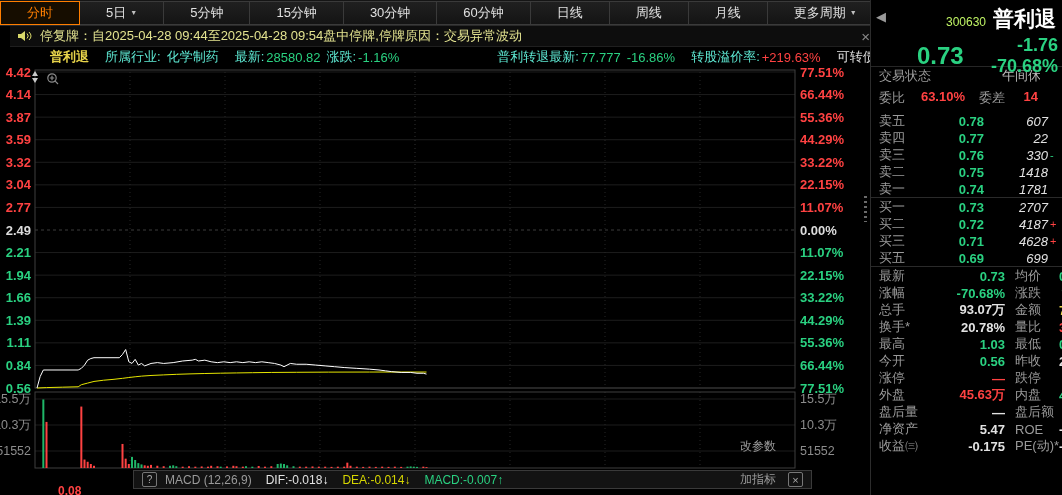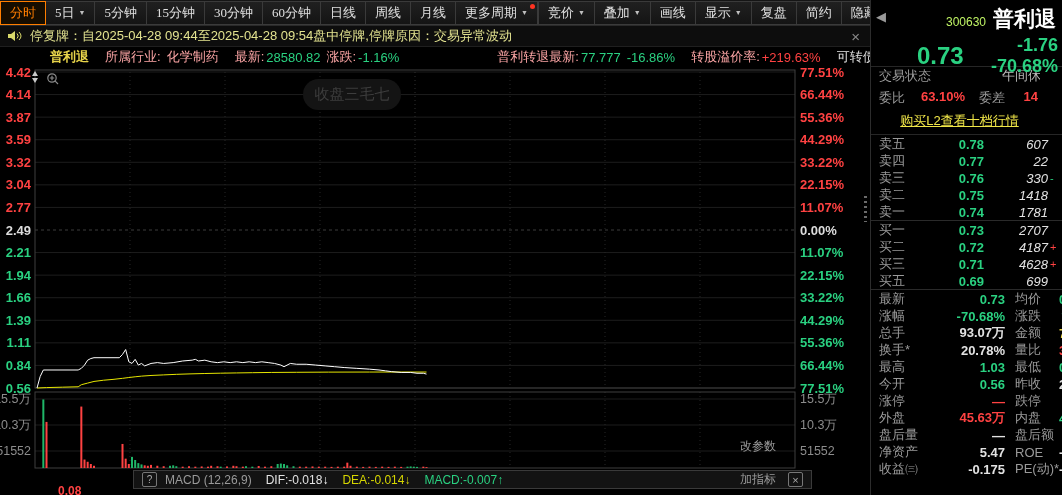--- a/index.html
+++ b/index.html
@@ -1,37 +1,37 @@
 <!DOCTYPE html>
 <html><head>
 <meta charset="utf-8">
 <style>
   html,body{margin:0;padding:0;background:#000;}
   .app{position:relative;width:1062px;height:495px;background:#000;overflow:hidden;
        font-family:"Liberation Sans","DejaVu Sans",sans-serif;color:#ddd;font-size:13px;}
   .b{font-weight:700;}
-  .c-g{color:#2ad181;} .c-r{color:#ff4242;} .c-w{color:#e2e2e2;} .c-y{color:#e8d44a;} .c-lgray{color:#fca5a5;}
+  .c-g{color:#2ad181;} .c-r{color:#ff4242;} .c-w{color:#e2e2e2;} .c-y{color:#e8d44a;} .c-lgray{color:#5eead4;}
 
   
   .toolbar{position:absolute;left:0;top:0;width:870px;height:26px;background:#151515;
            border-bottom:1px solid #2a2a2a;display:flex;align-items:center;box-sizing:border-box;}
   .tb-tabs,.tb-actions{display:flex;height:26px;align-items:center;}
   .tb-actions{margin-left:0;}
-  .tb-btn{height:24px;box-sizing:border-box;display:flex;align-items:center;padding:0 9px;
+  .tb-btn{height:24px;box-sizing:border-box;display:flex;align-items:center;padding:0 26px;
           border:1px solid #3a3a3a;border-left:none;color:#e0e0e0;cursor:pointer;position:relative;
-          background:linear-gradient(#202020,#141414);white-space:nowrap;font-family:Liberation Serif, serif;}
+          background:linear-gradient(#202020,#141414);white-space:nowrap;}
   .tb-tabs .tb-btn:first-child,.tb-actions .tb-btn:first-child{border-left:1px solid #3a3a3a;}
   .tb-btn.active{border:1px solid #ff7e00 !important;color:#ff7e00;background:#160d00;}
   .caret{font-size:7px;margin-left:4px;color:#c0c0c0;}
   .ffwd{font-size:8px;margin-left:3px;color:#c0c0c0;letter-spacing:-2px;}
   .dot{position:absolute;top:2px;right:2px;width:5px;height:5px;border-radius:50%;background:#ff3322;}
   .fs-btn{margin-left:auto;margin-right:5px;width:18px;height:18px;display:flex;align-items:center;justify-content:center;cursor:pointer;}
 
   
-  .notice{position:absolute;left:0;top:26px;width:870px;height:21px;background:#0d0d0d;
+  .notice{position:absolute;left:10px;top:26px;width:870px;height:21px;background:#0d0d0d;
           border-bottom:1px solid #1f1f1f;display:flex;align-items:center;box-sizing:border-box;}
   .sp-icon{margin:0 8px 0 7px;display:flex;}
   .notice-text{color:#e3e390;}
   .notice-close{margin-left:auto;margin-right:10px;color:#8a8a8a;font-size:15px;cursor:pointer;}
 
   
   .infobar{position:absolute;left:0;top:47px;width:870px;height:20px;display:flex;align-items:center;
            padding-left:50px;box-sizing:border-box;}
   .infobar span{margin-right:6px;white-space:nowrap;}
   .ml14{margin-left:10px;} .mlbig{margin-left:92px;text-align:right;}
@@ -335,21 +335,20 @@
         <text x="800" y="361" fill="#8c8c8c" text-anchor="start" font-size="12.5" font-weight="400" font-family="&quot;Liberation Sans&quot;,&quot;DejaVu Sans&quot;,sans-serif">10.3万</text>
         <text x="31" y="387" fill="#8c8c8c" text-anchor="end" font-size="12.5" font-weight="400" font-family="&quot;Liberation Sans&quot;,&quot;DejaVu Sans&quot;,sans-serif">51552</text>
         <text x="800" y="387" fill="#8c8c8c" text-anchor="start" font-size="12.5" font-weight="400" font-family="&quot;Liberation Sans&quot;,&quot;DejaVu Sans&quot;,sans-serif">51552</text>
         <g>
           <circle cx="52" cy="10" r="4.2" fill="none" stroke="#8a8a8a" stroke-width="1.2"></circle>
           <path d="M49.8 10 H54.2 M52 7.8 V12.2 M55.2 13.2 L58 16" stroke="#8a8a8a" stroke-width="1.2" fill="none"></path>
         </g>
         <polygon points="32,8 38,8 35,3" fill="#c8c8c8"></polygon>
         <polygon points="32,10 38,10 35,15" fill="#c8c8c8"></polygon>
       </svg>
-    <div class="watermark">收盘三毛七</div>
   </div>
 
   <div class="macd-bar">
     <span class="hbox">?</span>
     <span class="m-name">MACD (12,26,9)</span>
     <span class="gap"></span>
     <span class="c-w">DIF:-0.018</span>
     <span class="c-w" style="color:#fff;">↓</span>
     <span class="gap"></span>
     <span style="color:#d6d600;">DEA:-0.014</span>
@@ -385,23 +384,20 @@
     <div class="p-row status-row">
       <span class="lb">交易状态</span>
       <span class="status-val">午间休市</span>
     </div>
     <div class="p-row">
       <span class="lb">委比</span>
       <span class="c-r b wb-v1">63.10%</span>
       <span class="lb wb-l2">委差</span>
       <span class="c-r b wb-v2">14</span>
     </div>
-    <div class="p-row l2-row">
-      <span class="l2">购买L2查看十档行情</span>
-    </div>
 
     <div>
         <div class="q-row">
           <span class="lb">卖五</span>
           <span class="q-price c-g">0.78</span>
           <span class="q-vol">607</span>
           <span class="q-extra "></span>
         </div>
         <div class="q-row">
           <span class="lb">卖四</span>

